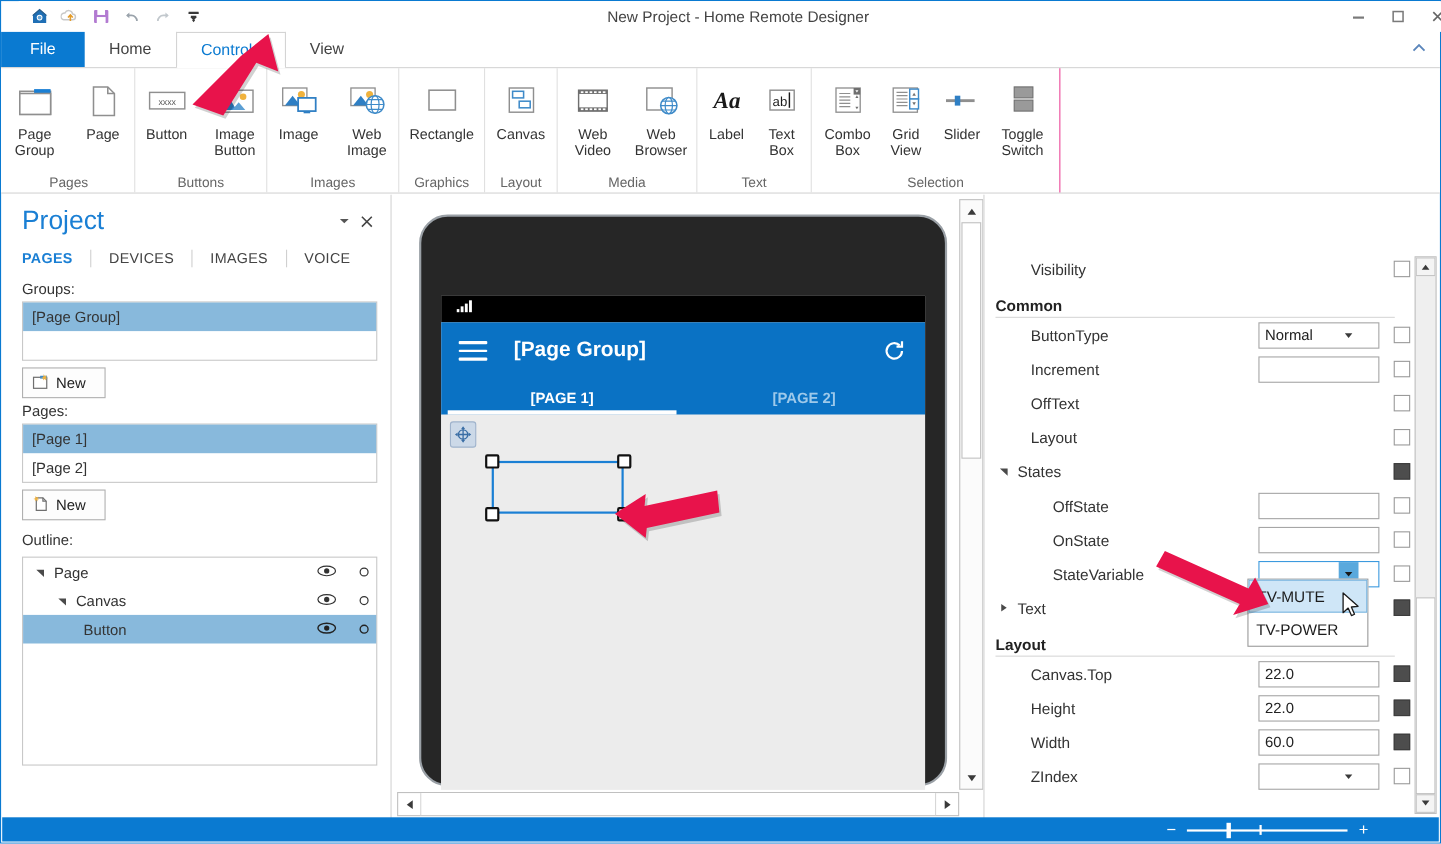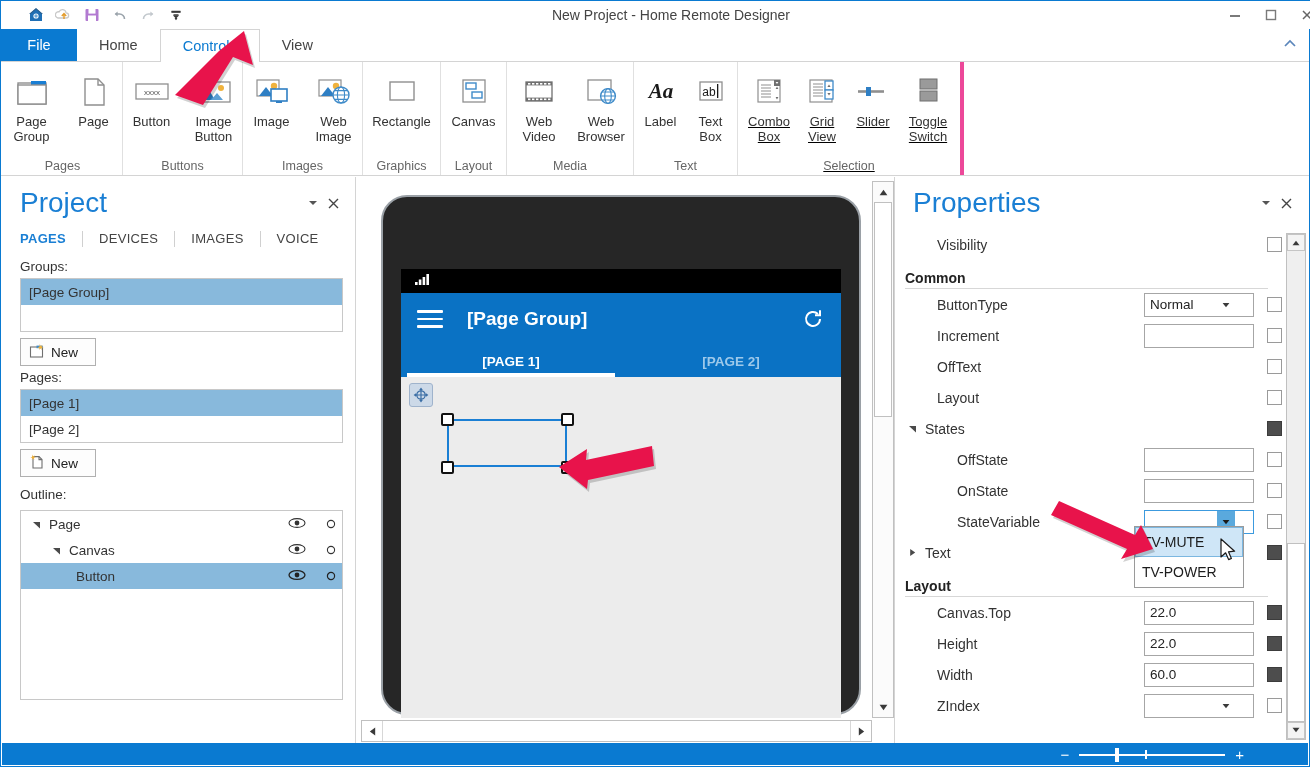--- a/index.html
+++ b/index.html
@@ -80,21 +80,21 @@
     border-top: 1px solid #d4d4d4;
     border-bottom: 1px solid #d4d4d4;
     display: flex; align-items: stretch;
     padding-left: 2px;
   }
   .rgroup {
     display: flex; flex-direction: column; align-items: stretch;
     position: relative;
     border-right: 1px solid #e0e0e0;
   }
-  .rgroup:last-child { border-right: 4px solid #ec4899; text-decoration: underline; }
+  .rgroup:last-child { border-right: 1px solid #ec4899; }
   .rgroup-items {
     flex: 1; display: flex; align-items: flex-start; justify-content: center;
     padding: 4px 4px 0 4px;
   }
   .rgroup-label {
     height: 18px; display: flex; align-items: center; justify-content: center;
     font-size: 12.5px; color: #666;
   }
   .ritem {
     width: 62px;
@@ -112,21 +112,21 @@
   
   .left-panel {
     position: absolute; left: 1px; top: 176px; width: 354px; bottom: 22px;
     background: #ffffff;
     border-right: 1px solid #d4d4d4;
   }
   .panel-head {
     display: flex; align-items: center;
     padding: 10px 12px 4px 18px;
   }
-  .panel-title { font-size: 28px; color: #1a7fd4; font-weight: 400; flex: 1; }
+  .panel-title { font-size: 24px; color: #1a7fd4; font-weight: 400; flex: 1; }
   .panel-btn { width: 20px; height: 20px; display: flex; align-items: center; justify-content: center; color: #555; }
   .proj-tabs {
     display: flex; align-items: center; padding: 8px 0 8px 18px; gap: 0;
   }
   .proj-tab {
     font-size: 13px; color: #444; padding: 0 16px; letter-spacing: .3px;
     border-right: 1px solid #d0d0d0; line-height: 16px;
   }
   .proj-tab:first-child { padding-left: 0; }
   .proj-tab:last-child { border-right: none; }
@@ -813,33 +813,20 @@
       <div class="hscroll-track"></div>
       <div class="hscroll-btn">
         <svg width="7" height="9" viewBox="0 0 7 9">
             <path d="M6.2 4.5 L0.8 0.6 L0.8 8.4 Z" fill="#3a3a3a"></path>
           </svg>
       </div>
     </div>
   </div>
 
   <div class="right-panel">
-    <div class="panel-head">
-      <div class="panel-title">Properties</div>
-      <div class="panel-btn">
-        <svg width="12" height="12" viewBox="0 0 12 12">
-            <path d="M2 4 L6 8 L10 4 Z" fill="#555"></path>
-          </svg>
-      </div>
-      <div class="panel-btn">
-        <svg width="13" height="13" viewBox="0 0 13 13">
-            <path d="M2 2 L11 11 M11 2 L2 11" stroke="#444" stroke-width="1.4"></path>
-          </svg>
-      </div>
-    </div>
 
     <div class="prop-scroll">
 
       <div class="prop-row">
         <span class="prop-name indent1">Visibility</span>
         <span class="prop-check"></span>
       </div>
 
       <div class="prop-section">Common</div>
       <div class="prop-section-line"></div>

